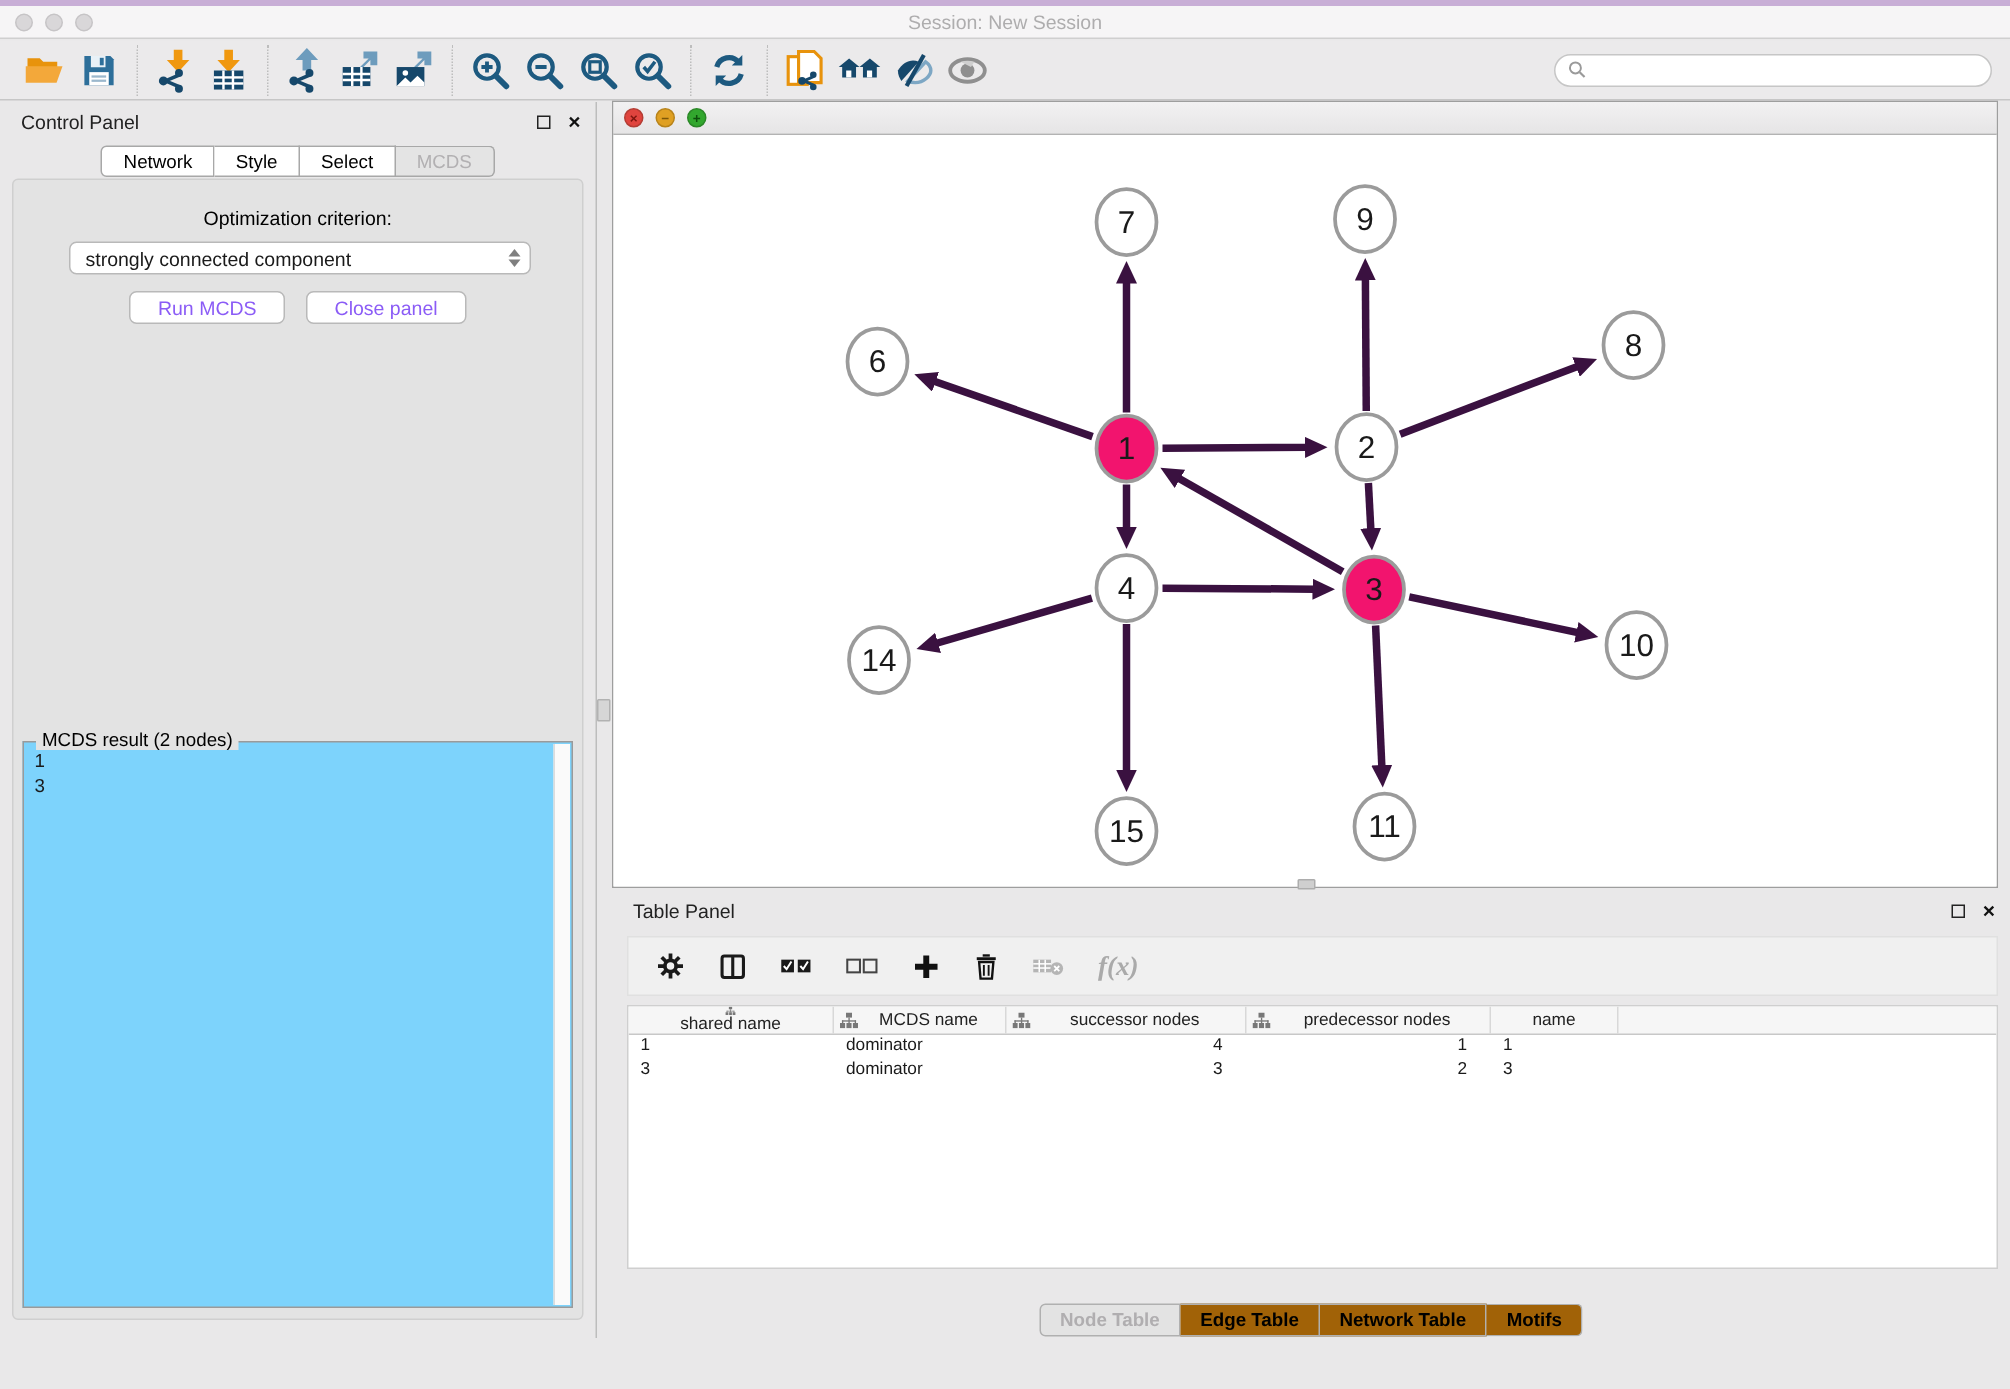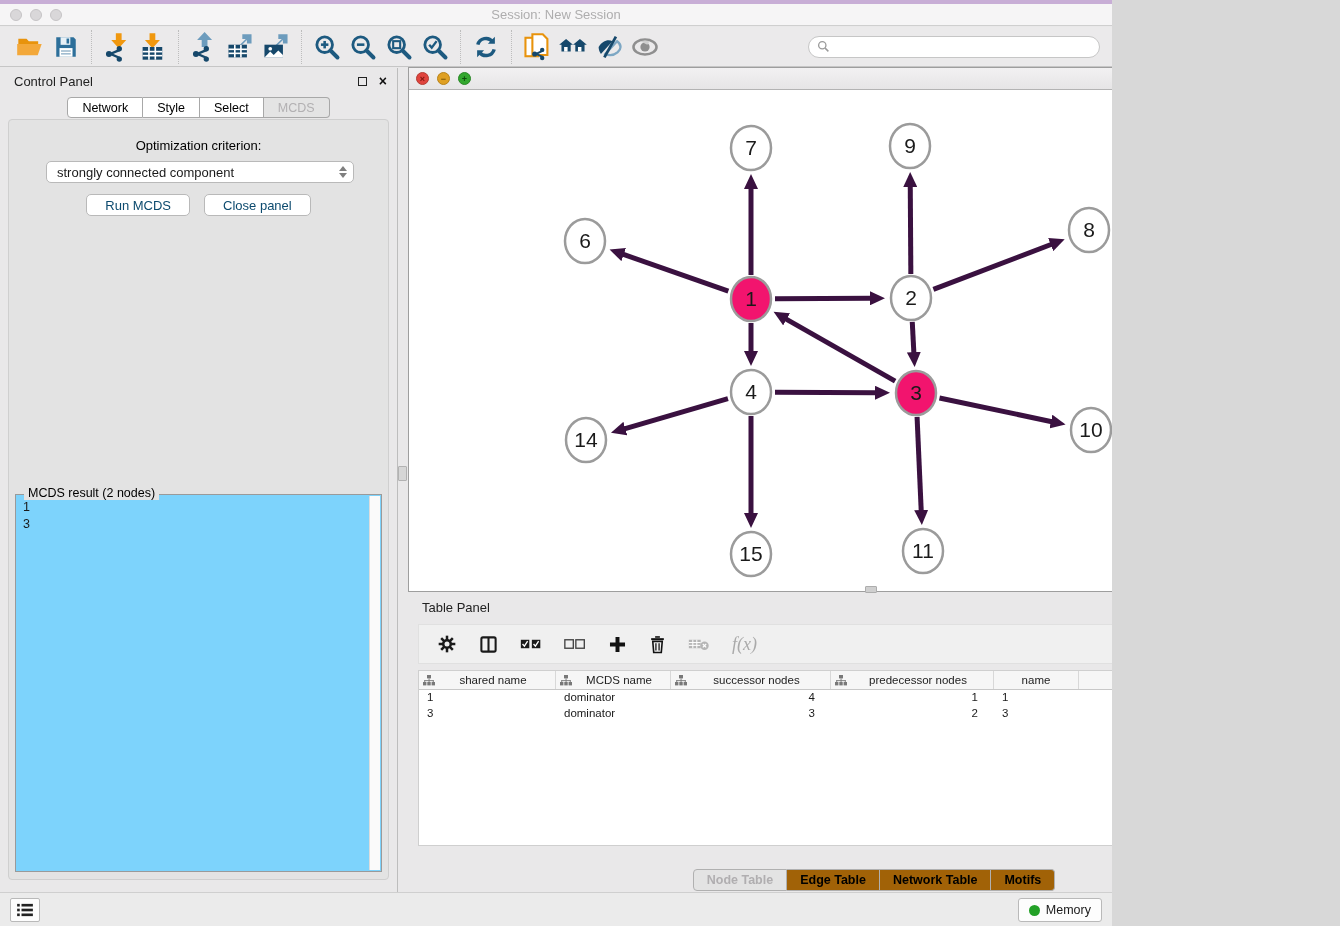--- a/index.html
+++ b/index.html
@@ -1,18 +1,18 @@
 <!DOCTYPE html>
 <html><head>
 <meta charset="utf-8">
 <style>
   * { margin:0; padding:0; box-sizing:border-box; }
   html,body { background:#d8d8d8; }
   #app {
-    position:relative; width:1112px; height:926px;
+    position:relative; width:1340px; height:926px;
     background:#e9e8e9; overflow:hidden;
     font-family:"Liberation Sans", sans-serif; color:#1a1a1a;
     -webkit-font-smoothing:antialiased;
   }
   
   .desktop-strip { position:absolute; top:0; left:0; right:0; height:4px; background:#c8aed6; }
   .titlebar { position:absolute; top:4px; left:0; right:0; height:22px; background:#f6f5f6; border-bottom:1px solid #cfcfcf; }
   .traffic-gray { position:absolute; top:5px; left:10px; display:flex; gap:8px; }
   .traffic-gray i { width:12px; height:12px; border-radius:50%; background:#d9d7d9; border:1px solid #c6c4c6; }
   .win-title { position:absolute; left:0; right:0; top:3px; text-align:center; font-size:13px; color:#aeadae; }
@@ -35,21 +35,21 @@
   .tab.tab-disabled-active { background:#e4e4e4; color:#b2b0b2; }
   .cp-body { position:absolute; top:51px; left:8px; right:8px; bottom:12px; background:#e3e3e3; border:1px solid #cfcfcf; border-radius:4px;padding-left:32px; }
   .opt-label { position:absolute; top:18px; left:0; right:0; text-align:center; font-size:13px; color:#000; }
   .opt-select { position:absolute; top:41px; left:37px; right:34px; height:22px; background:#fff; border:1px solid #b9b9b9; border-radius:5px; display:flex; align-items:center; padding:0 6px 0 10px; font-size:13px; }
   .opt-select .sel-text { flex:1; }
   .stepper { display:flex; flex-direction:column; align-items:center; gap:2px; }
   .stepper b { width:0; height:0; border-left:4px solid transparent; border-right:4px solid transparent; }
   .stepper b.up { border-bottom:5px solid #7f7f7f; }
   .stepper b.down { border-top:5px solid #7f7f7f; }
   .cp-buttons { position:absolute; top:74px; left:0; right:0; display:flex; justify-content:center; gap:14px; }
-  .aqua-btn { height:22px; padding:0 18px; background:#fff; border:1px solid #b9b9b9; border-radius:5px; font-size:13px; font-family:"Liberation Sans",sans-serif; color:#0c4a6e; display:flex; align-items:center; }
+  .aqua-btn { height:22px; padding:0 18px; background:#fff; border:1px solid #b9b9b9; border-radius:5px; font-size:13px; font-family:"Liberation Sans",sans-serif; color:#8b5cf6; display:flex; align-items:center; }
   .cp-fieldset { position:absolute; left:6px; right:6px; top:374px; height:378px; border:1px solid #9a9a9a; background:#7dd3fc; }
   .cp-legend { position:absolute; top:-9px; left:8px; background:#e3e3e3; padding:0 4px; font-size:12.5px; color:#000; }
   .result-list { position:absolute; top:4px; left:7px; right:14px; bottom:2px; font-size:12.5px; line-height:17px; overflow:hidden; }
   .result-scroll { position:absolute; top:1px; right:1px; bottom:1px; width:11px; background:#fafafa; border-left:1px solid #dcdcdc; }
 
   
   .v-split-handle { position:absolute; left:398px; top:466px; width:9px; height:15px; background:#d6d6d6; border:1px solid #b2b2b2; border-radius:1px; }
 
   
   .net-window { position:absolute; left:408px; top:67px; width:924px; height:525px; border:1px solid #9e9e9e; background:#fff; }
@@ -59,28 +59,28 @@
   .tl-red   { background:#e0443e; border:1px solid #b43c33; color:#7e150f; }
   .tl-yel   { background:#dfa023; border:1px solid #b8831a; color:#7c5708; }
   .tl-grn   { background:#32a72e; border:1px solid #2a8727; color:#0d4f0c; }
   .net-title { position:absolute; left:0; right:0; top:3px; text-align:center; font-size:13px; color:#1d1d1d; }
   .net-canvas { position:absolute; top:22px; left:0; right:0; bottom:0; background:#fff; }
   .net-canvas svg { display:block; }
   .h-split-handle { position:absolute; left:456px; bottom:-2px; width:12px; height:7px; background:#cfcfcf; border:1px solid #adadad; border-radius:1px; }
 
   
   .table-panel { position:absolute; left:408px; top:594px; width:932px; bottom:34px; background:#e9e8e9; }
-  .tp-toolbar { position:absolute; top:30px; left:10px; right:8px; height:40px; background:#f0f0f0; border:1px solid #e0e0e0; display:flex; align-items:center; gap:22px; padding:0 18px; }
+  .tp-toolbar { position:absolute; top:30px; left:10px; right:8px; height:40px; background:#f0f0f0; border:1px solid #e0e0e0; display:flex; align-items:center; gap:22px; padding:0 18px;font-weight:bold; }
   .tp-ico { display:flex; align-items:center; justify-content:center; }
   .fx { font-family:"Liberation Serif", serif; font-style:italic; font-size:18px; color:#aaa; }
   .tp-table { position:absolute; top:76px; left:10px; right:8px; height:176px; background:#fff; border:1px solid #cfcfcf; overflow:hidden; }
   .thead { display:flex; height:19px; background:#f6f6f6; border-bottom:1px solid #c8c8c8; }
   .th { display:flex; align-items:center; border-right:1px solid #d8d8d8; font-size:11.5px; color:#222; padding:0 4px; }
   .th .th-label { flex:1; text-align:center; }
-  .c0{width:137px;} .c1{width:115px;} .c2{width:160px;} .c3{width:163px;} .c4{width:85px;}
+  .c0{width:137px;flex-direction:column;} .c1{width:115px;} .c2{width:160px;} .c3{width:163px;} .c4{width:85px;}
   .th-fill { flex:1; border-right:none; }
   .tr { display:flex; height:16px; font-size:11.5px; }
   .td { padding:1px 8px 0 8px; overflow:hidden; white-space:nowrap; }
   .td.num { text-align:right; padding-right:16px; }
   .tp-tabs { position:absolute; bottom:1px; left:0; right:0; display:flex; justify-content:center; }
   .tp-tab { height:22px; padding:0 13px; background:#a16207; border:1px solid #b0b0b0; border-left-width:0; font-size:12.5px; font-weight:600; display:flex; align-items:center; color:#000; }
   .tp-tab:first-child { border-left-width:1px; border-radius:4px 0 0 4px; }
   .tp-tab:last-child { border-radius:0 4px 4px 0; }
   .tp-tab.tab-disabled-active { background:#e3e3e3; color:#b0aeb0; }
 
@@ -558,31 +558,13 @@
         </div>
     </div>
     <div class="tp-tabs">
       <div class="tp-tab tab-disabled-active">Node Table</div>
       <div class="tp-tab">Edge Table</div>
       <div class="tp-tab">Network Table</div>
       <div class="tp-tab">Motifs</div>
     </div>
   </div>
 
-  <div class="statusbar">
-    <div class="sb-left-btn">
-      <svg width="16" height="14" viewBox="0 0 18 16">
-          <g fill="#222">
-            <rect x="0" y="1" width="3" height="3"></rect>
-            <rect x="5" y="1" width="13" height="3"></rect>
-            <rect x="0" y="6.5" width="3" height="3"></rect>
-            <rect x="5" y="6.5" width="13" height="3"></rect>
-            <rect x="0" y="12" width="3" height="3"></rect>
-            <rect x="5" y="12" width="13" height="3"></rect>
-          </g>
-        </svg>
-    </div>
-    <div class="memory-btn">
-      <span class="mem-dot"></span>
-      <span>Memory</span>
-    </div>
-  </div>
 </div>
 
 </body></html>

